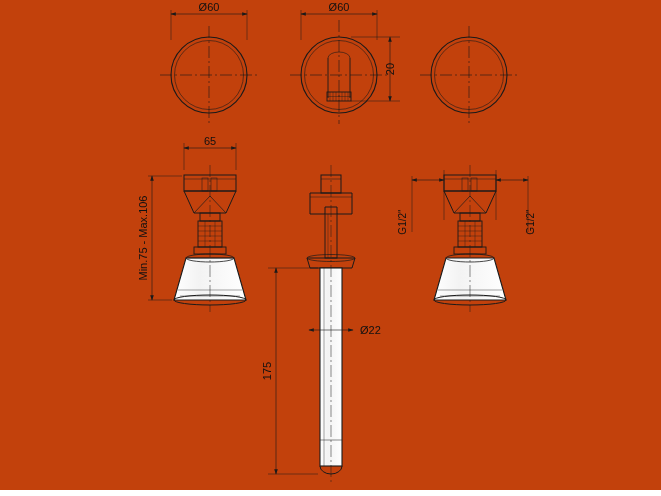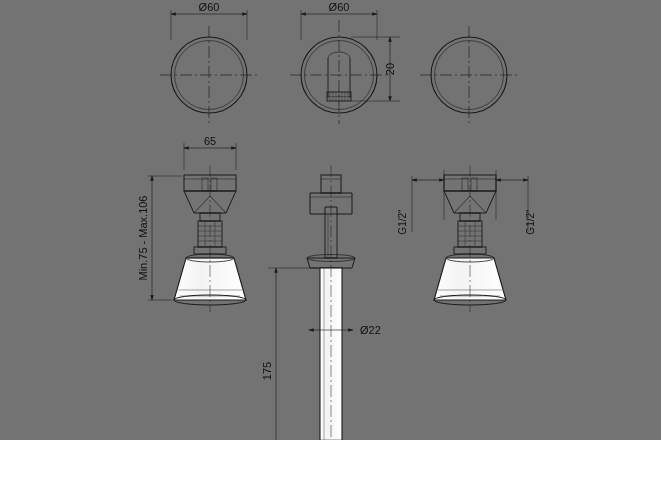--- a/index.html
+++ b/index.html
@@ -6,22 +6,22 @@
     margin: 0;
     padding: 0;
     background: #ffffff;
   }
   body {
     font-family: "Liberation Sans", sans-serif;
   }
   #sheet {
     position: relative;
     width: 661px;
-    height: 440px;
-    background: #737373;
+    height: 490px;
+    background: #c2410c;
     overflow: hidden;
   }
   #sheet svg {
     position: absolute;
     left: 0;
     top: 0;
   }
   .dimtext {
     font-family: "Liberation Sans", sans-serif;
     font-size: 11px;

